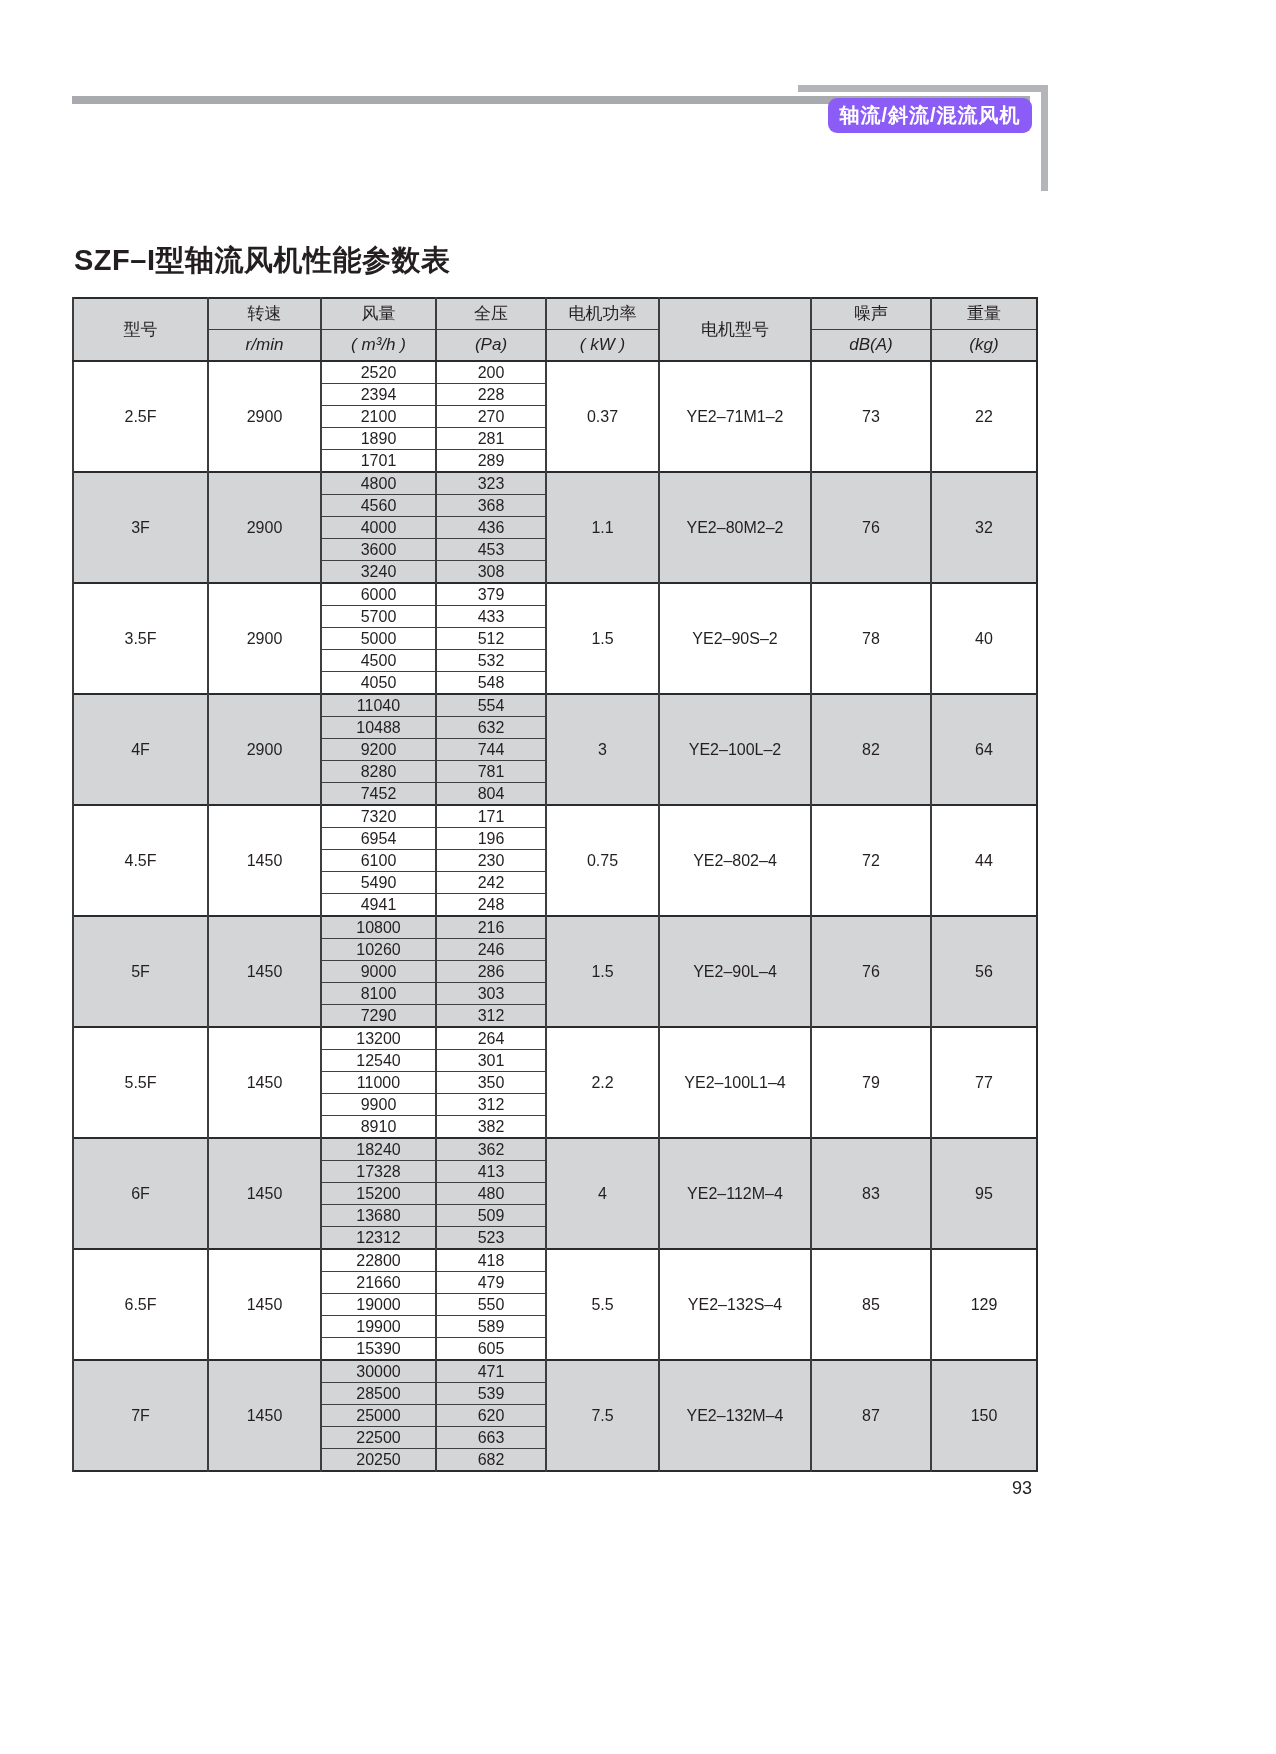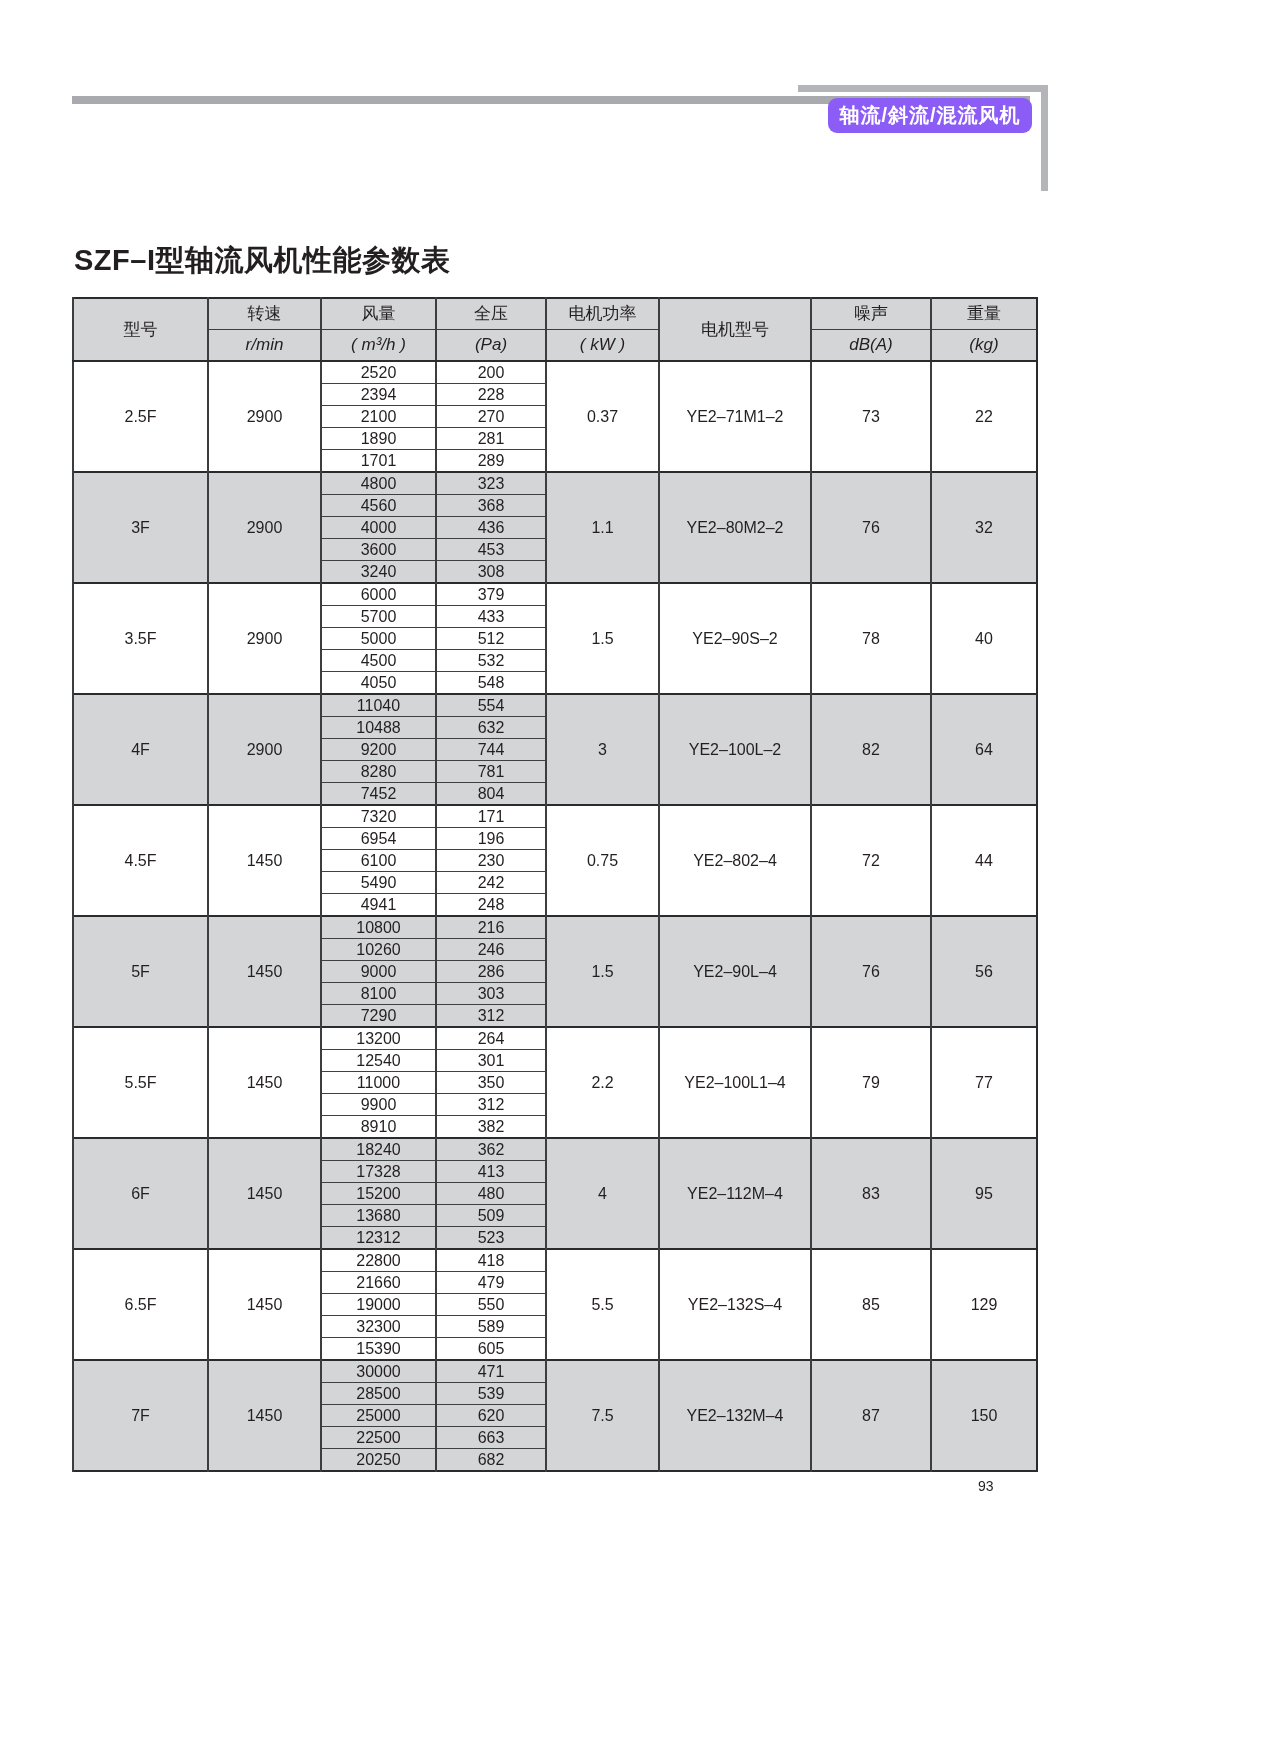--- a/index.html
+++ b/index.html
@@ -35,21 +35,21 @@
     font-weight:normal;
   }
   thead th{background:#d4d5d7;font-size:17px;height:30px;line-height:30px;}
   thead tr.labels th.seg{border-bottom:1.5px solid #3c3d3f;}
   thead tr.units th{border-bottom:2.5px solid #2a2b2c;font-style:italic;}
   thead th.span2{border-bottom:2.5px solid #2a2b2c;}
   tbody td{font-size:16px;height:21px;line-height:21px;}
   tbody td.inner{border-top:1.5px solid #3f4041;}
   tbody tr.group-start td{border-top:2.5px solid #2a2b2c;}
   tbody tr.shaded td{background:#d4d5d7;}
-  .page-number{position:absolute;left:978px;top:1478px;font-size:14px;}
+  .page-number{position:absolute;left:1012px;top:1478px;font-size:18px;}
 </style>
 </head>
 <body>
 
 <div class="top-rule"></div>
 <div class="corner-h"></div>
 <div class="corner-v"></div>
 <div class="badge">轴流/斜流/混流风机</div>
 
 <h1 class="doc-title">SZF–I型轴流风机性能参数表</h1>
@@ -306,21 +306,21 @@
       </tr>
       <tr>
         <td class="inner">21660</td>
         <td class="inner">479</td>
       </tr>
       <tr>
         <td class="inner">19000</td>
         <td class="inner">550</td>
       </tr>
       <tr>
-        <td class="inner">32300</td>
+        <td class="inner">19900</td>
         <td class="inner">589</td>
       </tr>
       <tr>
         <td class="inner">15390</td>
         <td class="inner">605</td>
       </tr>
       <tr class="shaded group-start">
         <td rowspan="5">7F</td>
         <td rowspan="5">1450</td>
         <td>30000</td>

